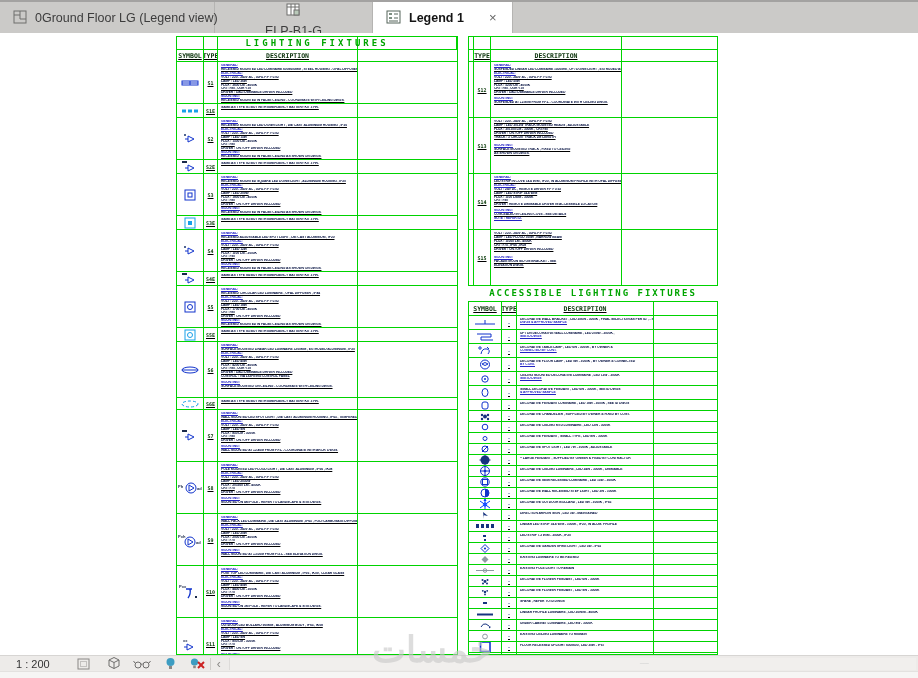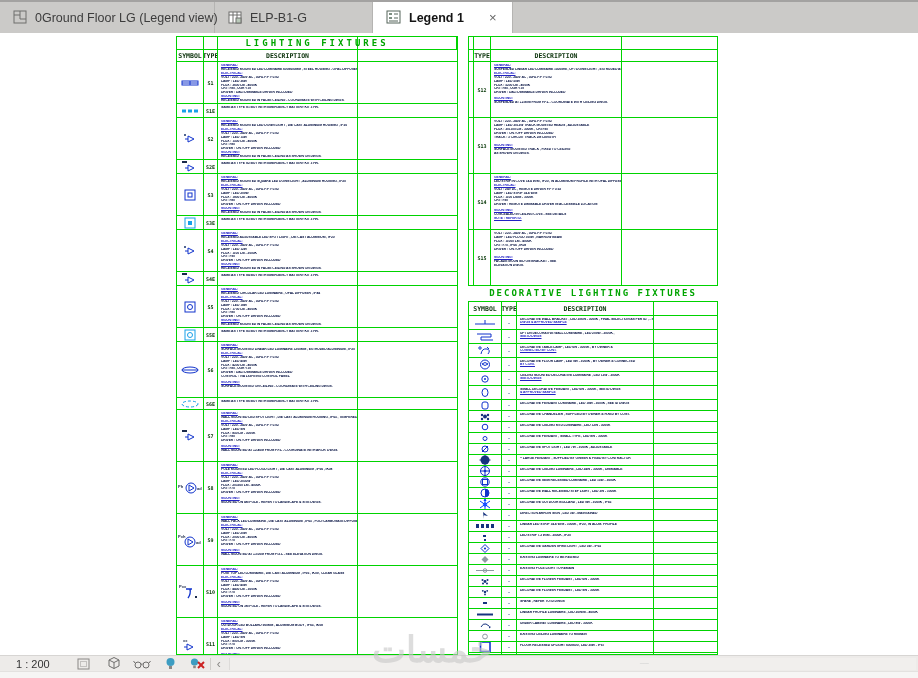--- a/index.html
+++ b/index.html
@@ -8,21 +8,21 @@
   
   .tabbar{position:absolute;left:0;top:0;width:918px;height:33px;background:#cbcac8;
           border-top:2px solid #a3a2a1;box-sizing:border-box;display:flex;align-items:stretch;}
   .tab{display:flex;align-items:center;gap:7px;padding:0 13px;border-right:1px solid #b5b4b2;
        color:#3c3c3c;font-size:12.5px;white-space:nowrap;box-sizing:border-box;cursor:default;}
   .tab.active{background:#ffffff;font-weight:bold;color:#141414;}
   .tab .close{margin-left:18px;color:#666;font-size:13px;font-weight:normal;}
   .tabicon{display:inline-block;line-height:0;}
   
   .canvas{position:absolute;left:0;top:33px;width:918px;height:622px;background:#fff;overflow:hidden;}
-  .tbl{position:absolute;box-sizing:border-box;border:1px solid var(--g);background:#fff;overflow:hidden;}
+  .tbl{position:absolute;box-sizing:border-box;border:1px solid var(--g);background:#fff;overflow:hidden;text-decoration:underline;}
   .trow{display:flex;box-sizing:border-box;border-bottom:1px solid var(--g);}
   .tcell{box-sizing:border-box;border-right:1px solid var(--g);overflow:hidden;position:relative;}
   .tcell:last-child{border-right:none;}
   .ttl{font-size:9px;font-weight:bold;letter-spacing:3px;color:var(--ttl);text-align:center;
        font-family:"DejaVu Sans Mono",monospace;}
   .hdr{font-size:6.5px;font-weight:bold;color:#0a320a;font-family:"DejaVu Sans Mono",monospace;
        display:flex;align-items:center;justify-content:center;letter-spacing:0px;}
   .code{display:flex;align-items:center;justify-content:center;font-size:5px;font-weight:bold;
         color:#073807;font-family:"DejaVu Sans Mono",monospace;}
   .sym{display:flex;align-items:center;justify-content:center;}
@@ -54,21 +54,21 @@
 <div class="tabbar" id="tabbar">
     <div class="tab" style="width: 215px;">
       <span class="tabicon">
         <svg width="15" height="15" viewBox="0 0 15 15" style="display:block">
           <rect x="1" y="1" width="12" height="12" fill="none" stroke="#6f6e6d"></rect>
           <path d="M1,5 h6 v4 h6 M7,5 v-4" stroke="#6f6e6d" fill="none"></path>
         </svg>
       </span>
       <span>0Ground Floor LG (Legend view)</span>
     </div>
-    <div class="tab" style="width: 158px;">
+    <div class="tab" style="width: 158px; flex-direction: column;">
       <span class="tabicon">
         <svg width="15" height="15" viewBox="0 0 15 15" style="display:block">
           <rect x="1" y="2" width="12" height="11" fill="#fff" stroke="#6f6e6d"></rect>
           <line x1="1" y1="5" x2="13" y2="5" stroke="#6f6e6d"></line>
           <line x1="5" y1="2" x2="5" y2="13" stroke="#6f6e6d"></line>
           <line x1="9" y1="2" x2="9" y2="13" stroke="#6f6e6d"></line>
           <rect x="8" y="8" width="5" height="5" fill="#b9c9b9" stroke="#6f6e6d"></rect>
         </svg>
       </span>
       <span>ELP-B1-G</span>
@@ -519,21 +519,21 @@
           <div class="dl">DRIVER : ON / OFF DRIVER INCLUDED</div>
           <div class="dl b"></div>
           <div class="dl b"></div>
           <div class="dl h">MOUNTING:</div>
           <div class="dl">FACADE MOUNTED ON BRACKET - SEE</div>
           <div class="dl">ELEVATION DWGS.</div>
         </div>
         <div class="tcell" style="width: 95px;"></div>
       </div>
     </div>
-  <div class="ttl" id="deco-title" style="position:absolute;left:468px;top:255px;width:250px;letter-spacing:2px;">DECORATIVE LIGHTING FIXTURES</div>
+  <div class="ttl" id="deco-title" style="position:absolute;left:468px;top:255px;width:250px;letter-spacing:2px;">ACCESSIBLE LIGHTING FIXTURES</div>
   <div class="tbl" id="tbl-deco" style="left:468px;top:268px;width:250px;height:354px;">
       <div class="trow" style="height: 14px;">
         <div class="tcell hdr" style="width: 33px;">SYMBOL</div>
         <div class="tcell hdr" style="width: 15px;">TYPE</div>
         <div class="tcell hdr" style="width: 137px;">DESCRIPTION</div>
         <div class="tcell" style="width: 63px;"></div>
       </div>
       <div class="trow" style="height: 14px;">
         <div class="tcell sym" style="width: 33px;">
           <svg width="26" height="10" viewBox="0 0 26 10" style="display:block">

